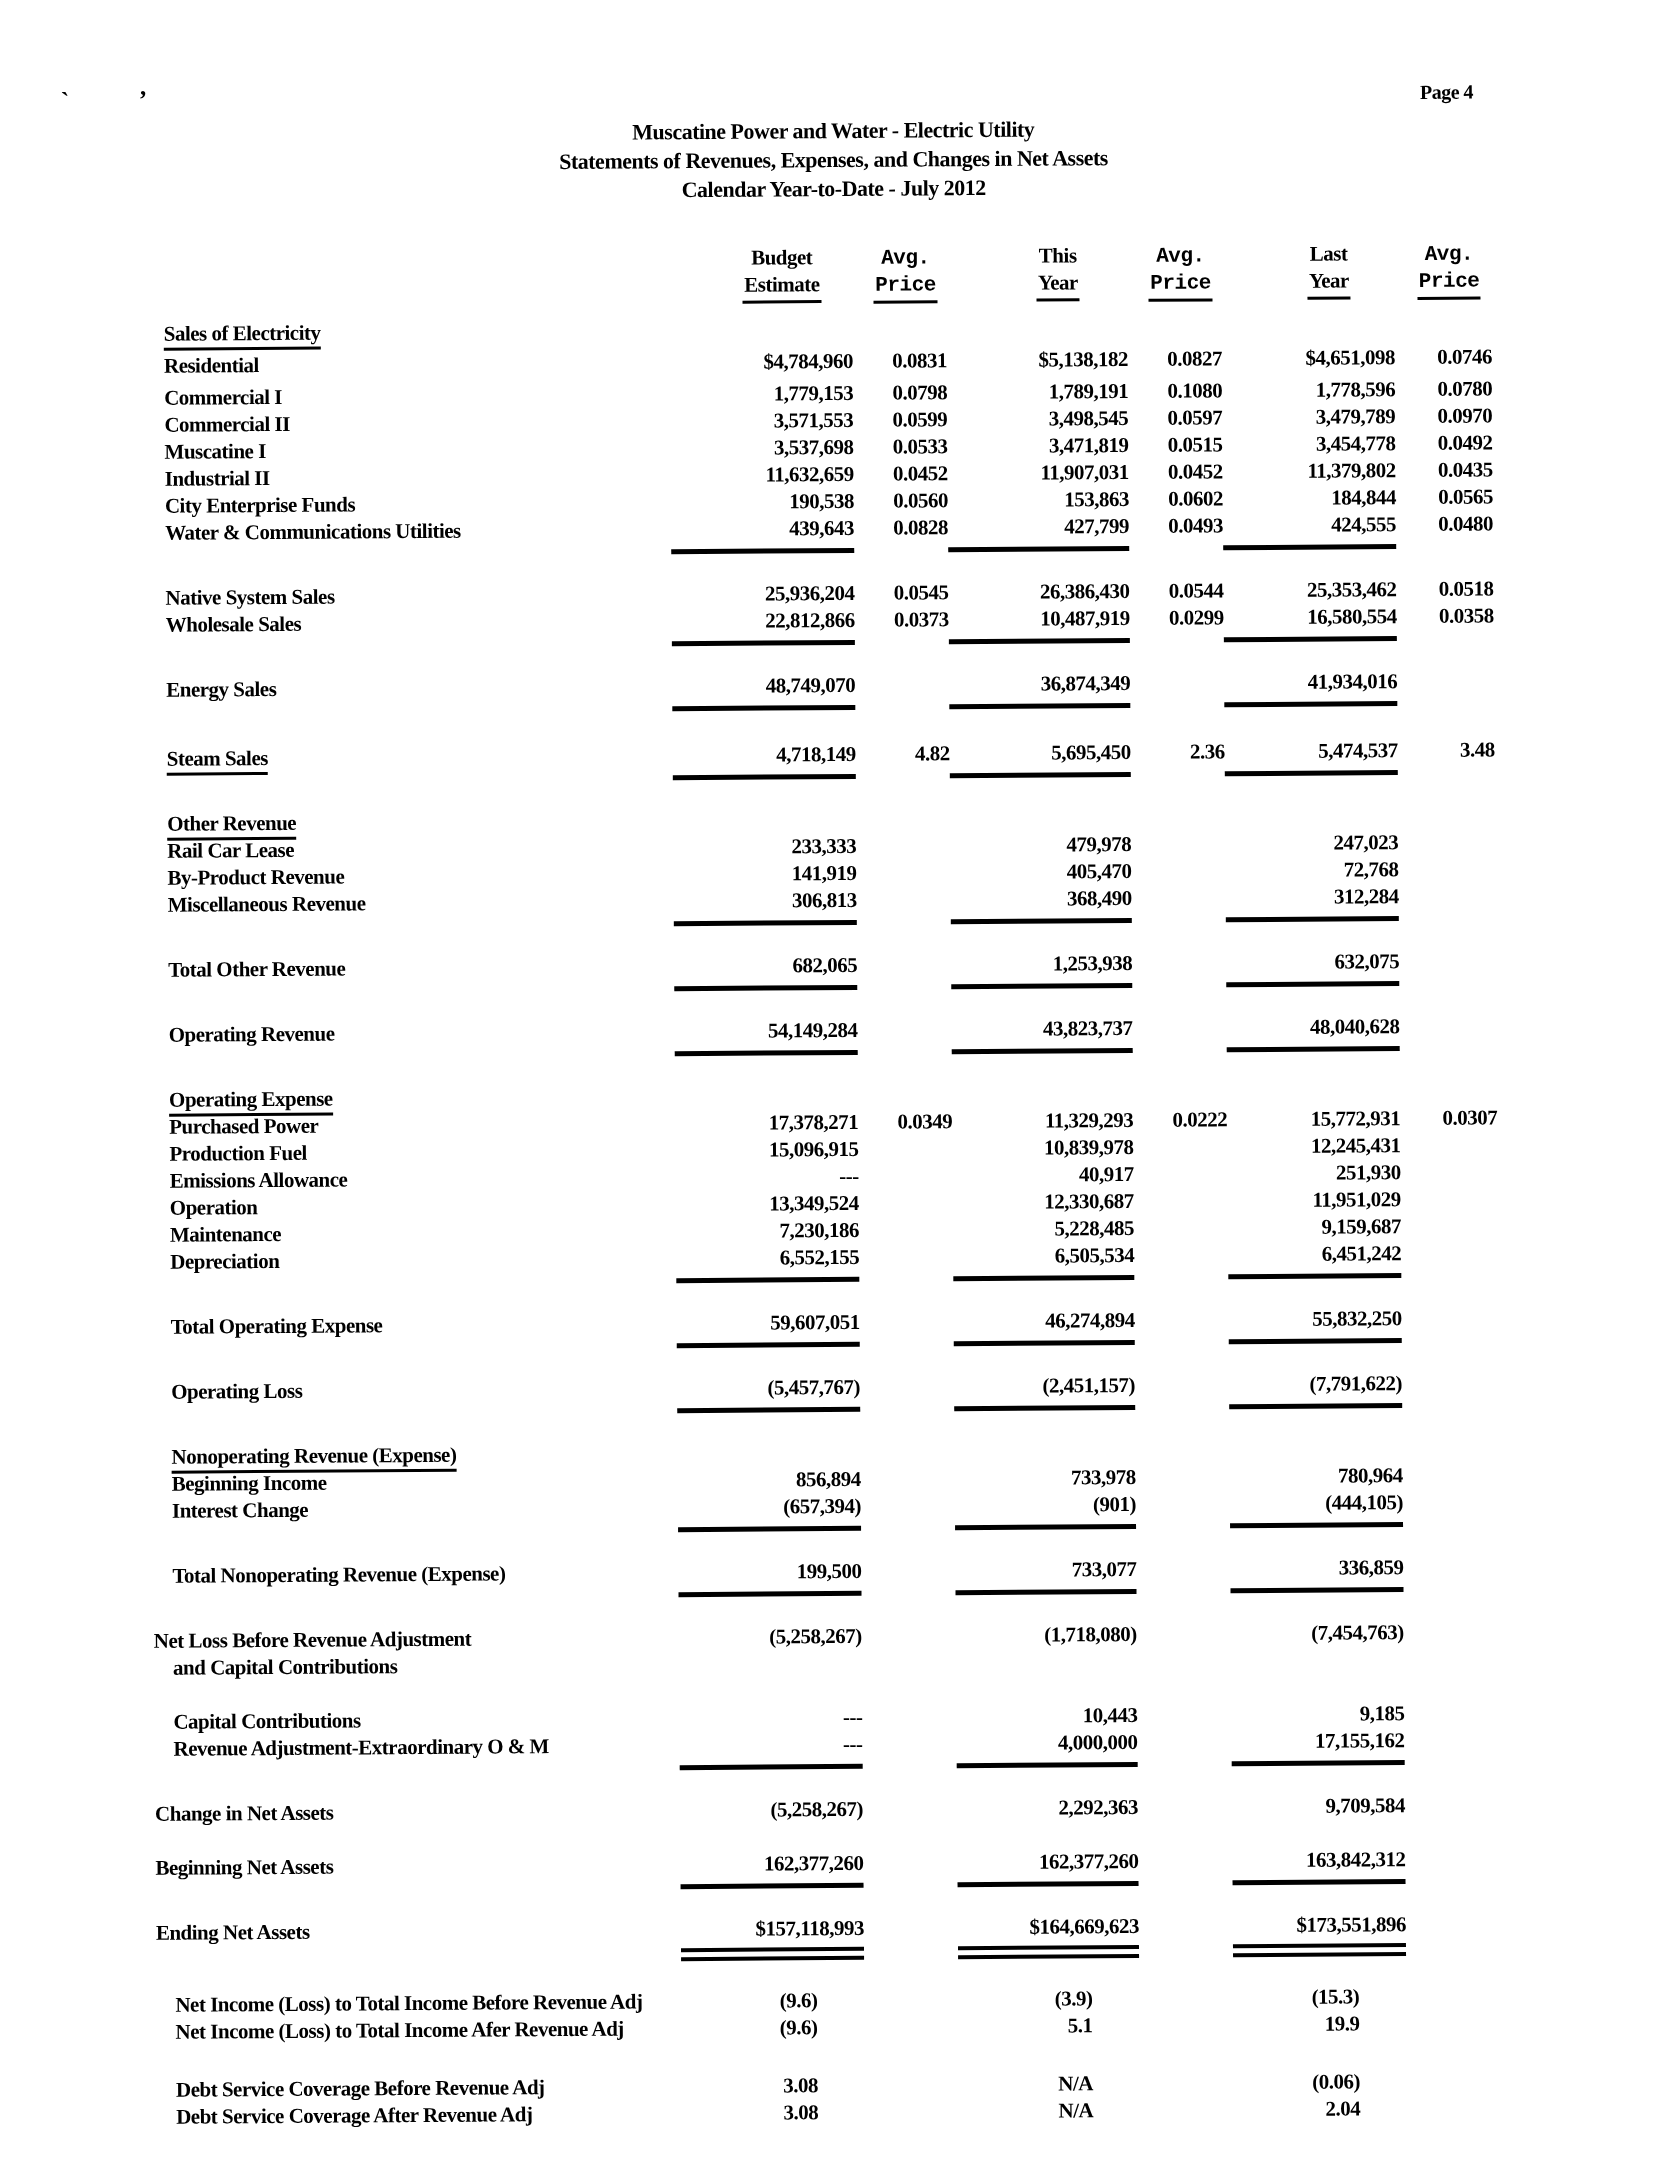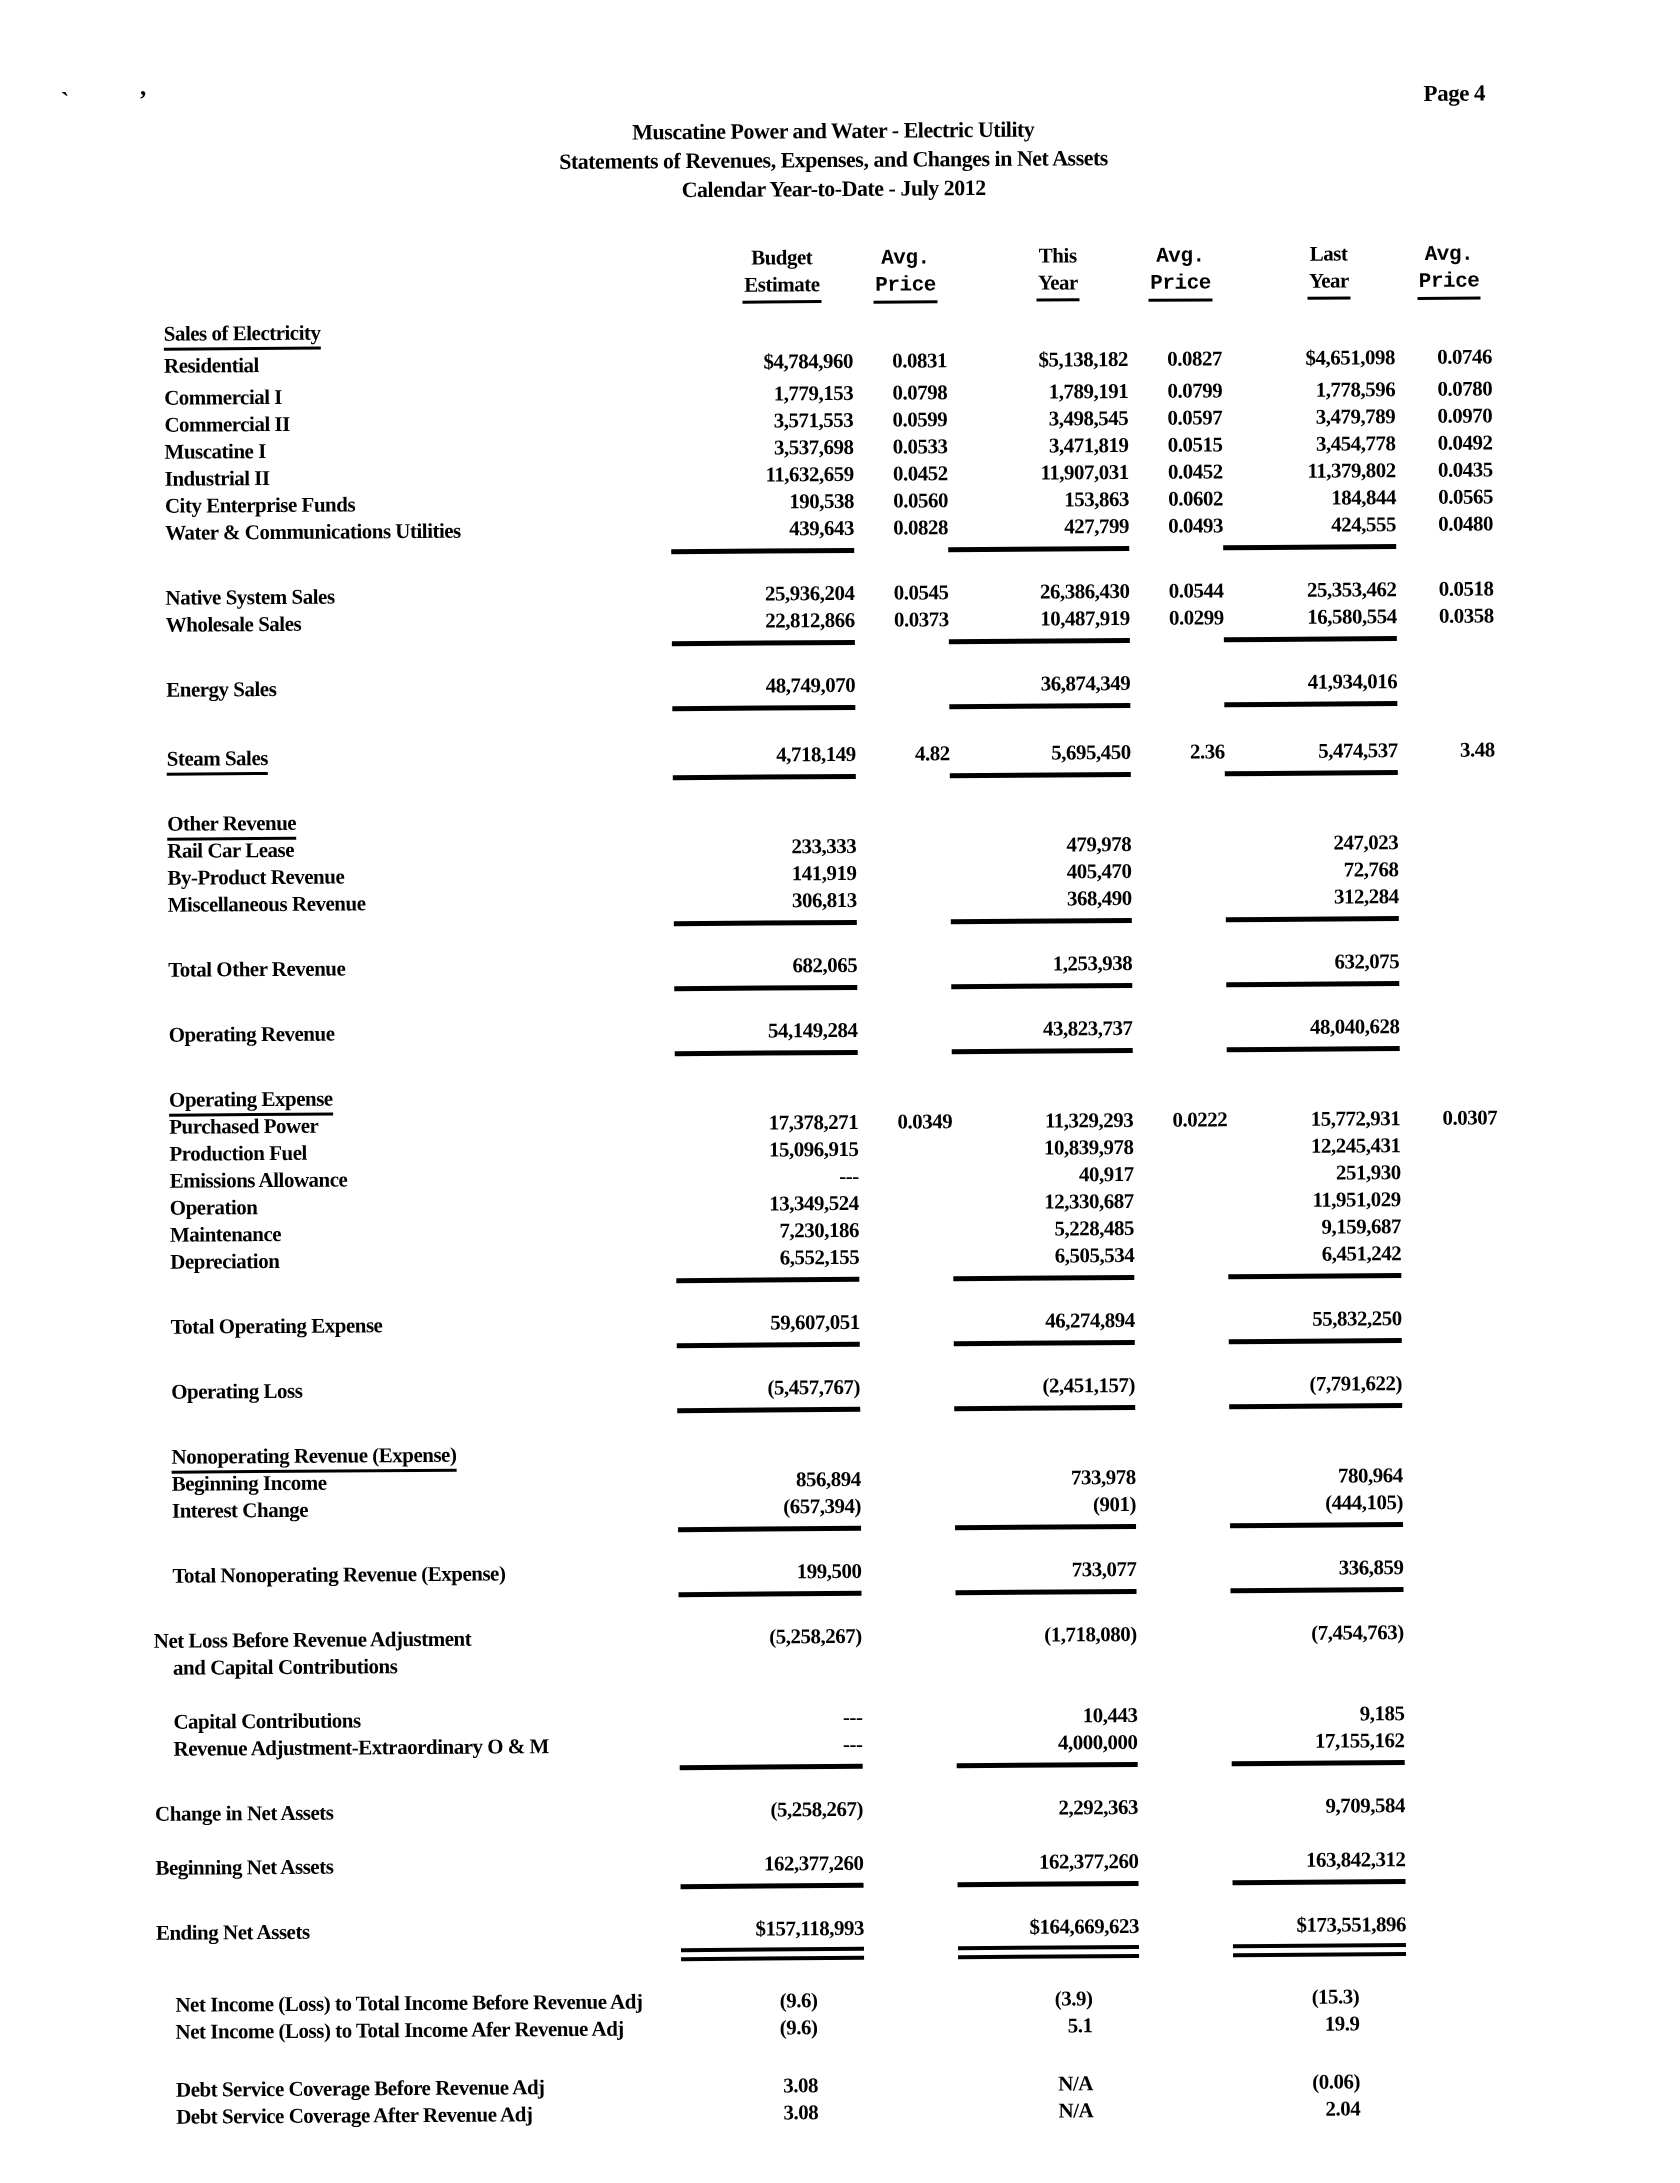--- a/index.html
+++ b/index.html
@@ -10,21 +10,21 @@
     font-weight:700;
     overflow:hidden;
   }
   .sheet {
     position:relative; width:1680px; height:2183px;
     transform:rotate(-0.4deg); transform-origin:50% 50%;
   }
   .artifact { position:absolute; font-size:25px; line-height:1; }
   .a1 { left:68px; top:83px; }
   .a2 { left:147px; top:69px; }
-  .page-num { position:absolute; top:85px; right:188px; font-size:23px; letter-spacing:-0.5px; }
+  .page-num { position:absolute; top:85px; right:200px; font-size:20px; letter-spacing:-0.5px; }
   .titles {
     padding-top:116px; text-align:center;
     font-size:22px; line-height:29px; letter-spacing:-0.5px;
   }
   .table {
     margin-top:41px;
     padding:0 183px 0 149px;
     letter-spacing:-0.5px;
   }
   .row {
@@ -112,21 +112,21 @@
           <div class="cell num">$5,138,182</div>
           <div class="cell num">0.0827</div>
           <div class="cell num">$4,651,098</div>
           <div class="cell num">0.0746</div>
         </div>
         <div class="row g-sm">
           <div class="cell lbl"><span class="lbl-text">Commercial I</span></div>
           <div class="cell num">1,779,153</div>
           <div class="cell num">0.0798</div>
           <div class="cell num">1,789,191</div>
-          <div class="cell num">0.0799</div>
+          <div class="cell num">0.1080</div>
           <div class="cell num">1,778,596</div>
           <div class="cell num">0.0780</div>
         </div>
         <div class="row">
           <div class="cell lbl"><span class="lbl-text">Commercial II</span></div>
           <div class="cell num">3,571,553</div>
           <div class="cell num">0.0599</div>
           <div class="cell num">3,498,545</div>
           <div class="cell num">0.0597</div>
           <div class="cell num">3,479,789</div>

